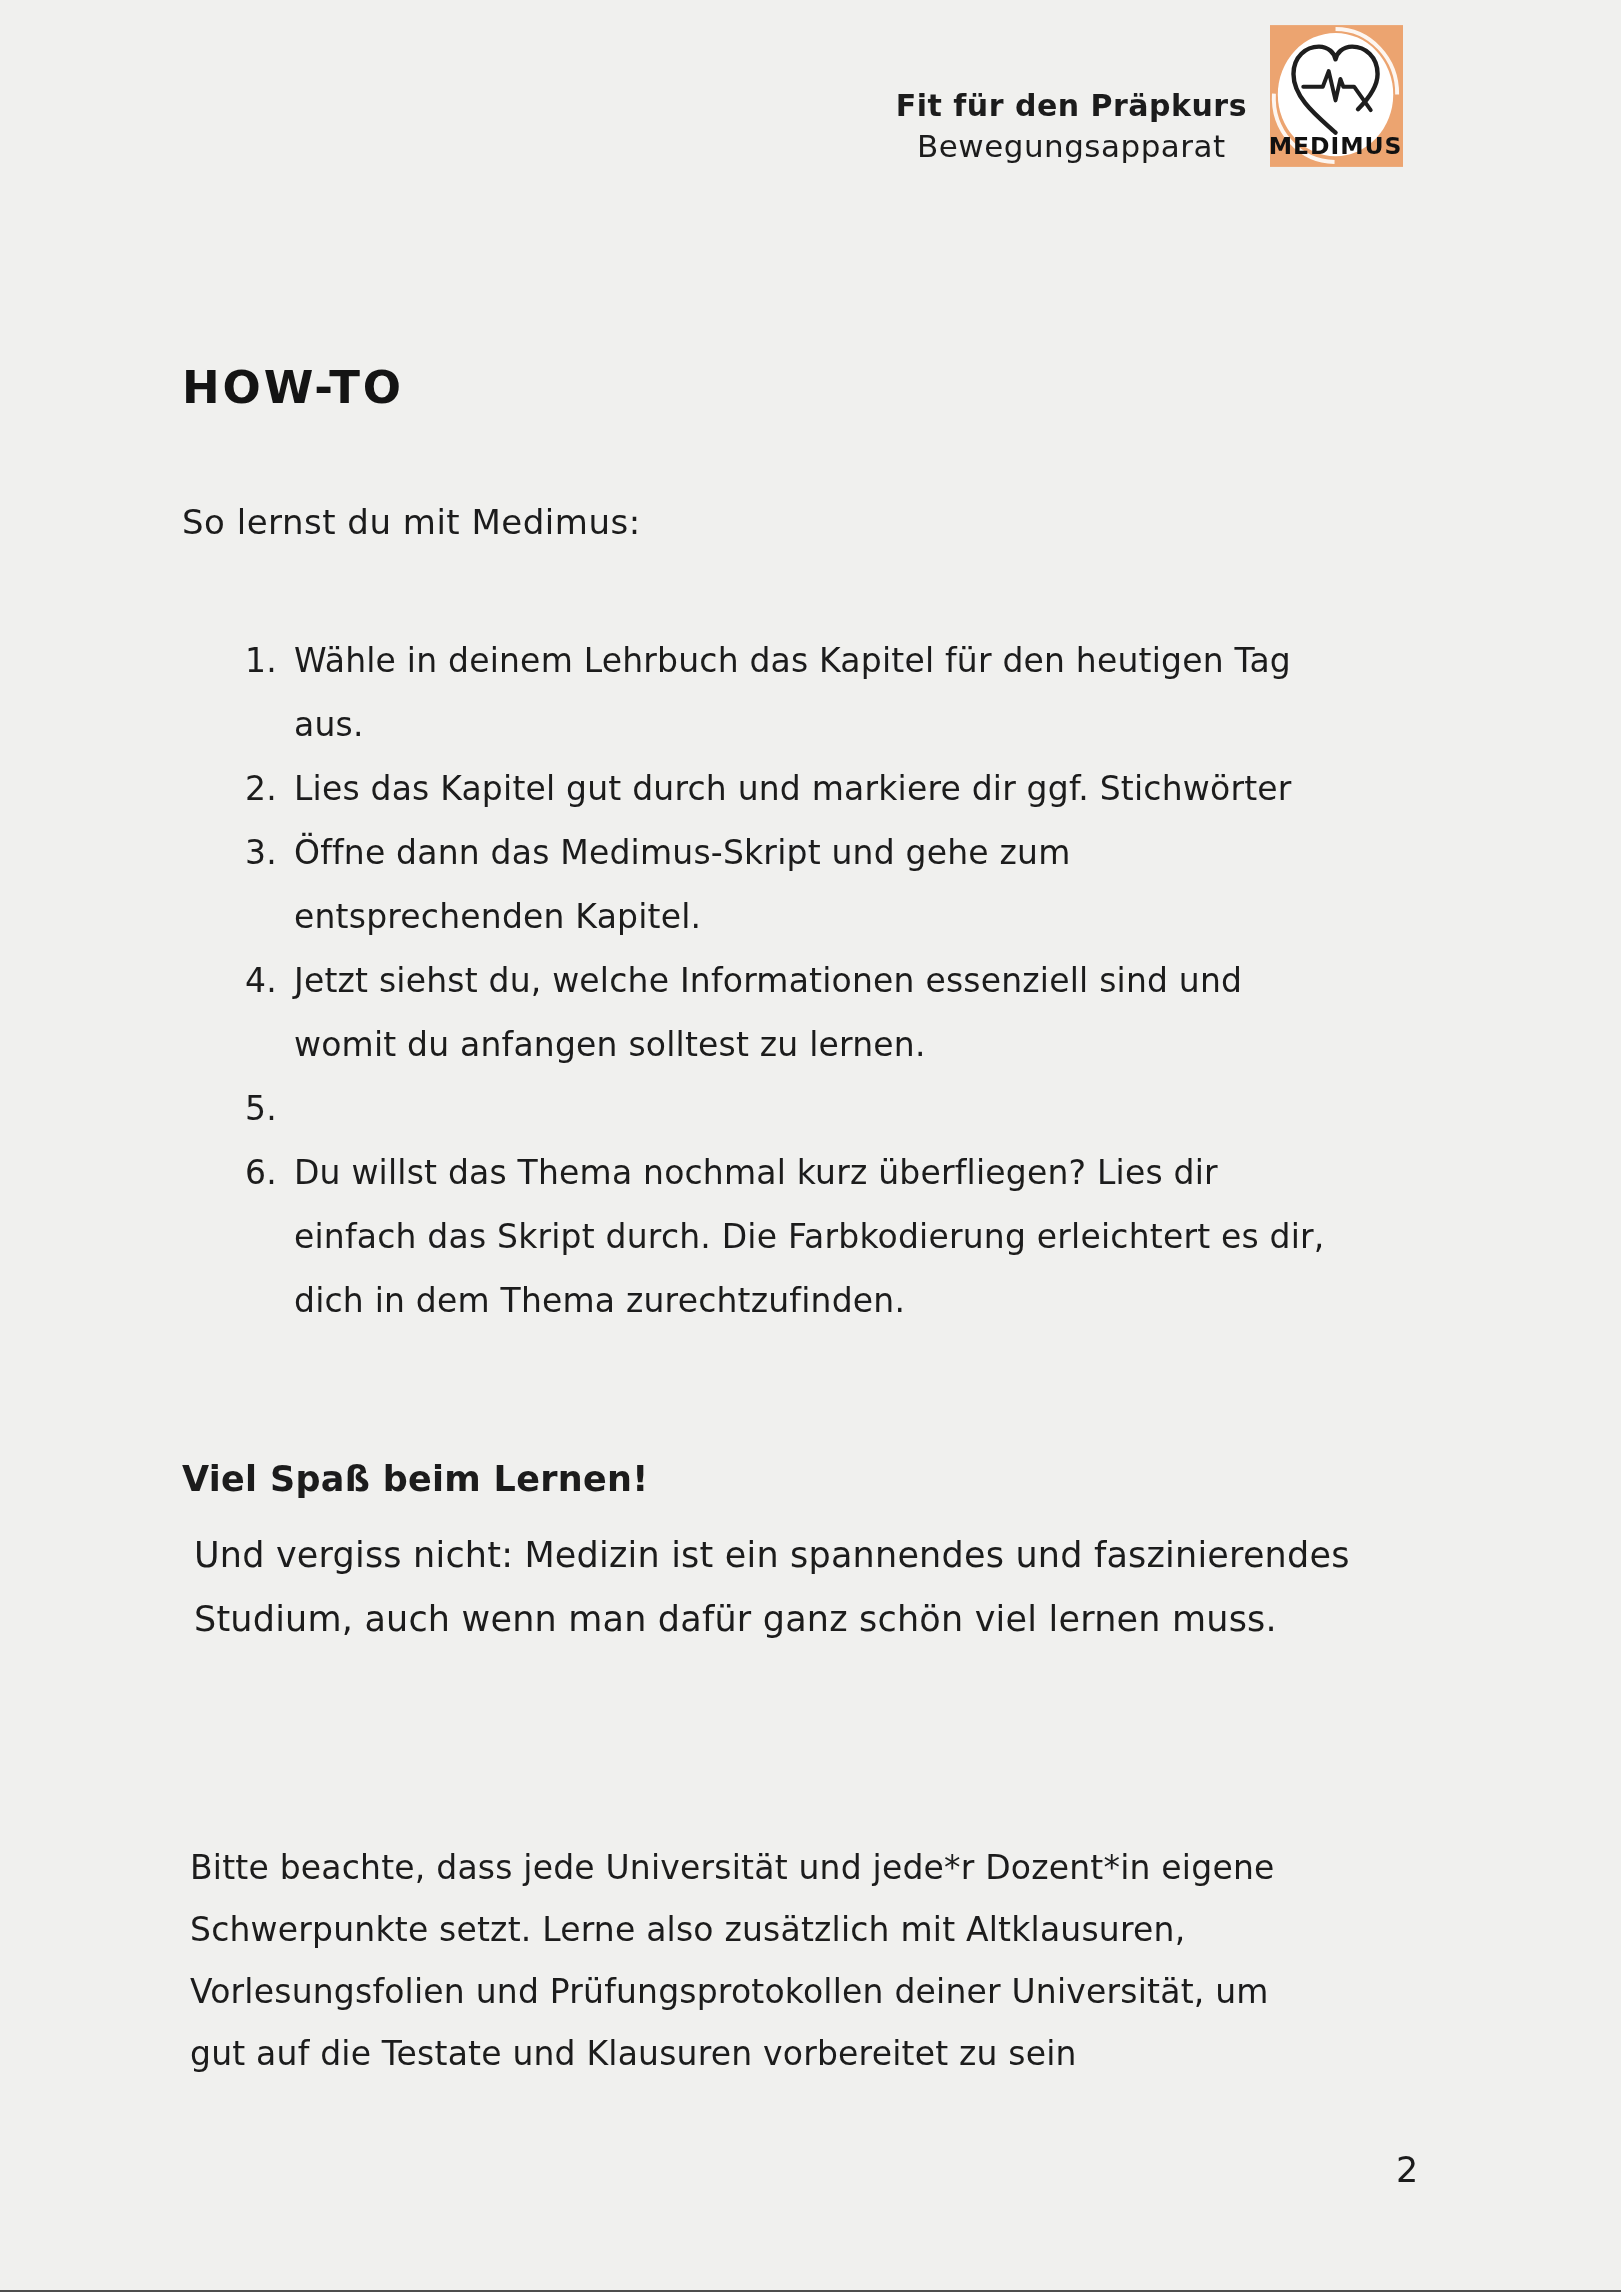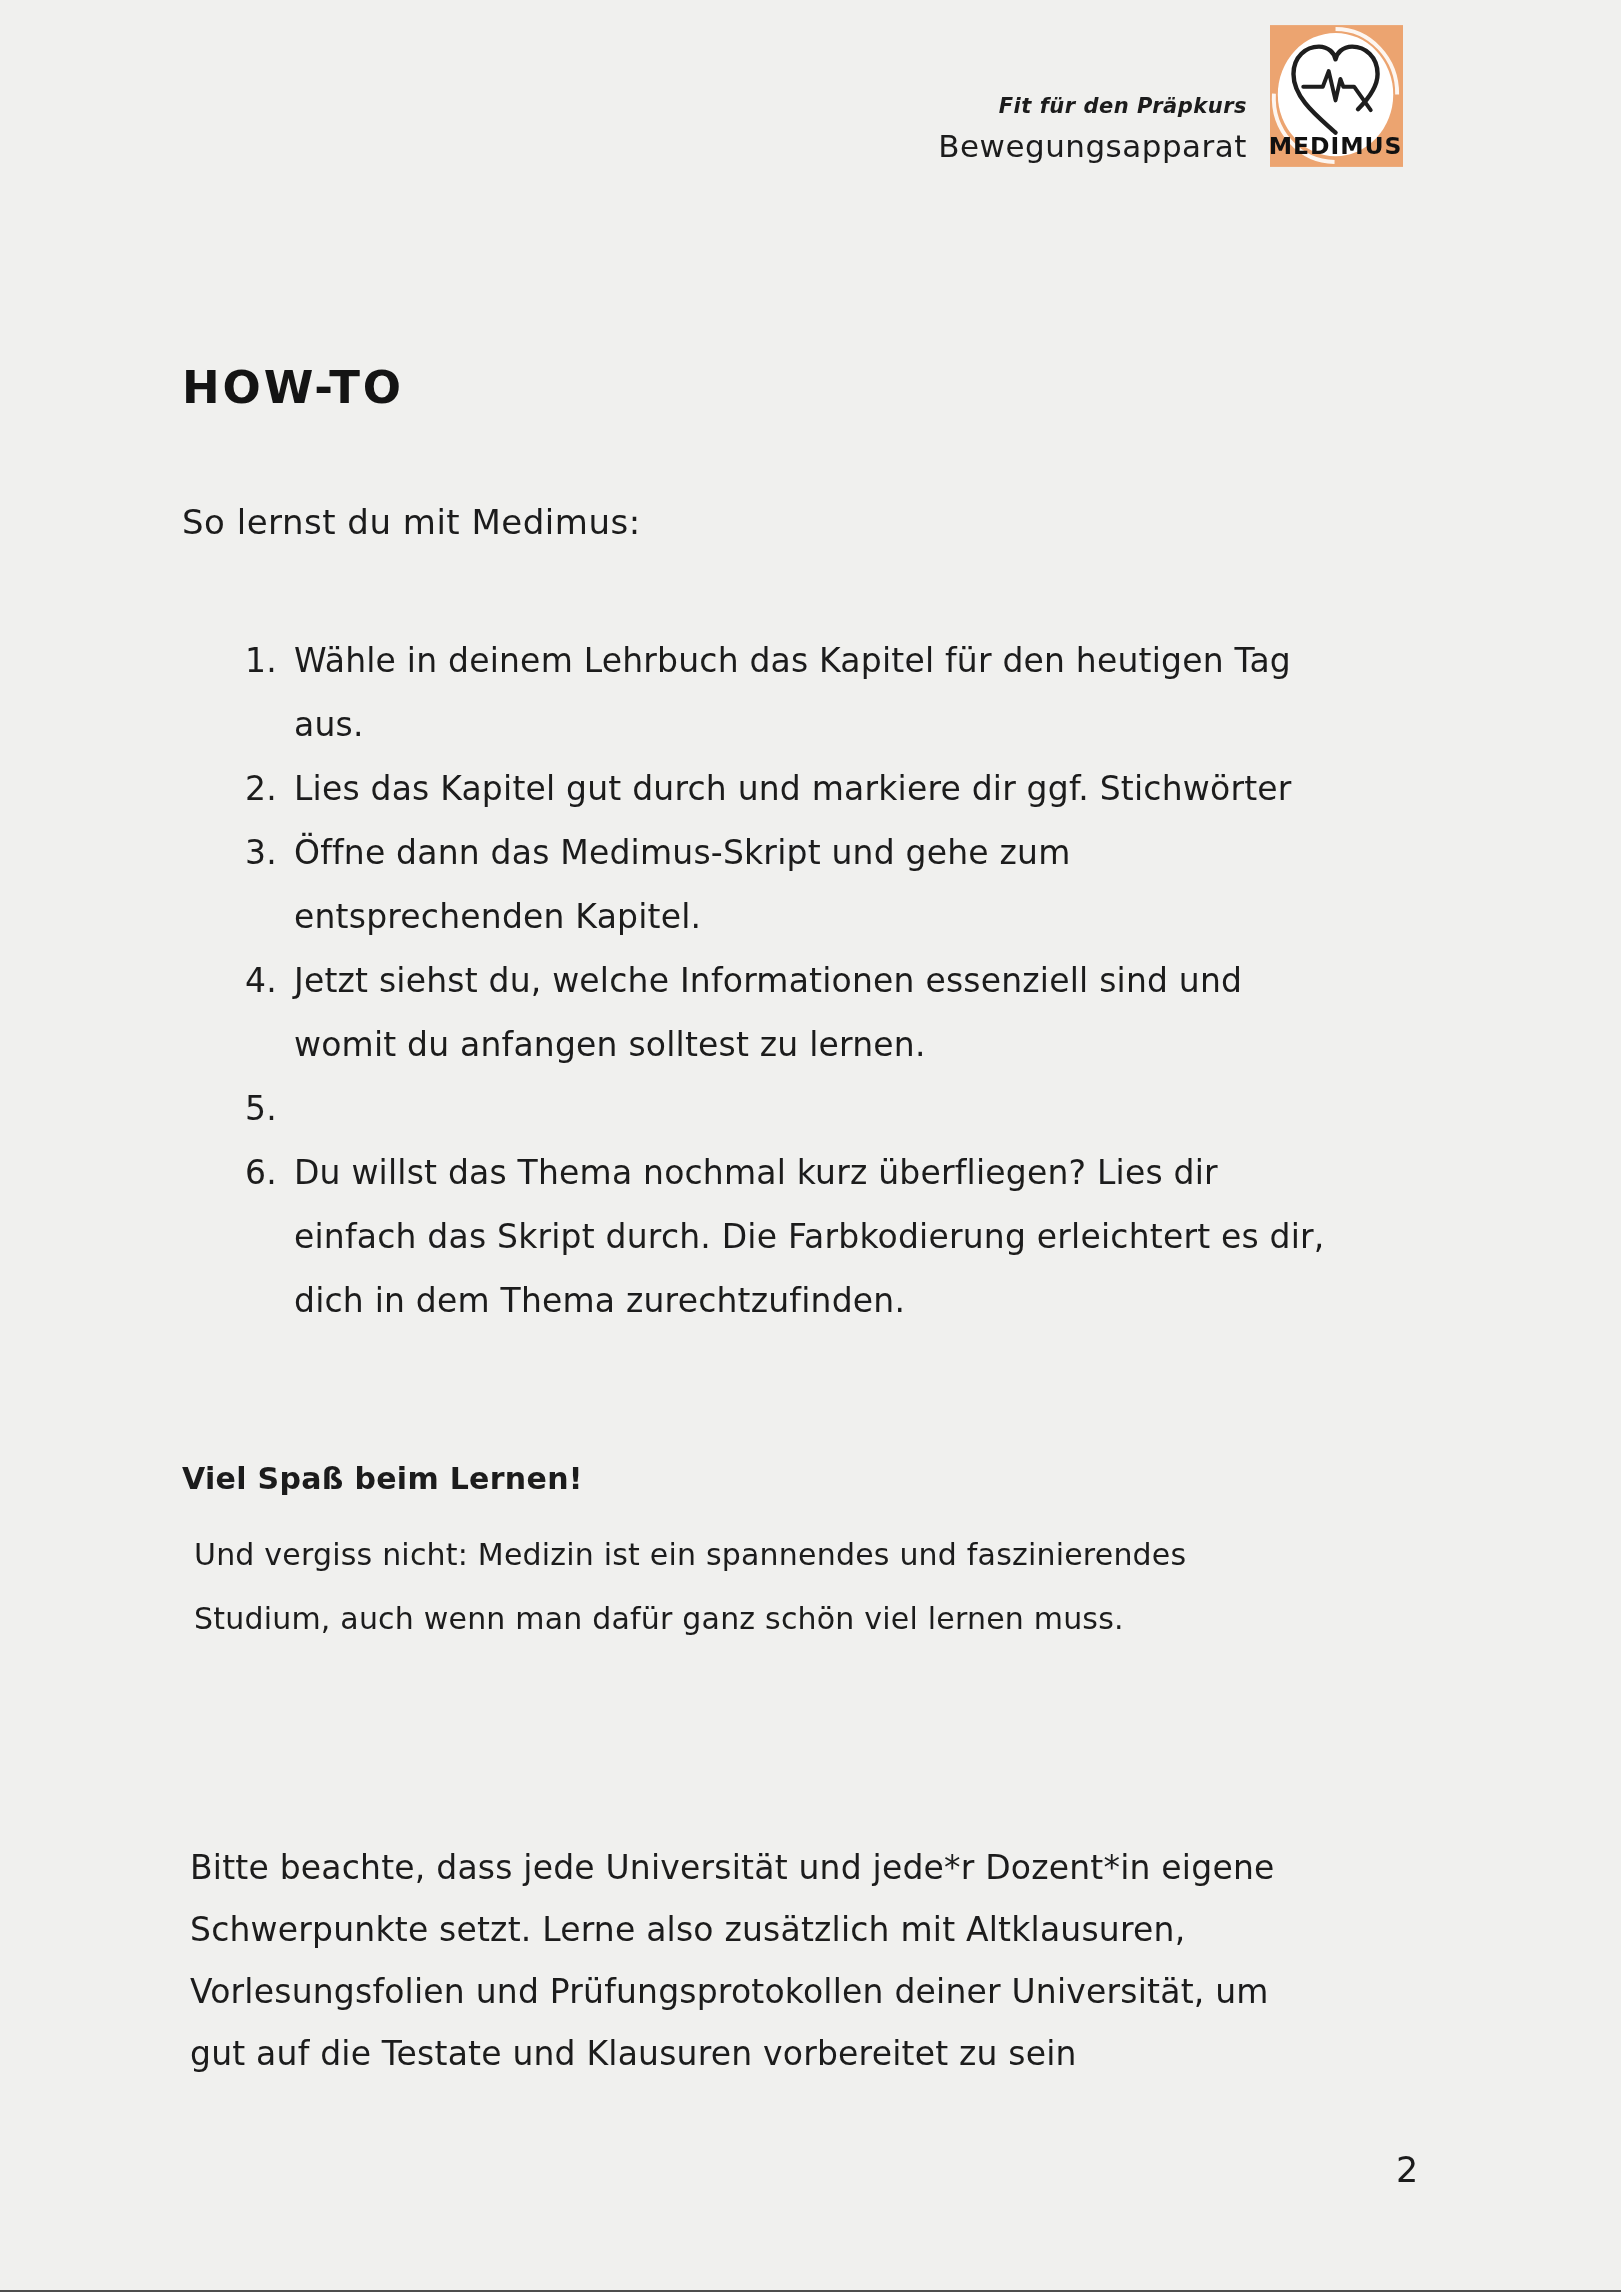--- a/index.html
+++ b/index.html
@@ -10,21 +10,21 @@
     background:#f0f0ee;
     color:#1c1c1c;
     font-family:"DejaVu Sans","Liberation Sans",sans-serif;
     overflow:hidden;
   }
   
   .header-text {
     position:absolute; top:86px; right:374px;
     text-align:right; line-height:40px;
   }
-  .header-title { font-size:21px; font-weight:bold; letter-spacing:0.5px;font-style:italic; }
+  .header-title { font-size:30px; font-weight:bold; letter-spacing:0.5px; }
   .header-subtitle { font-size:31px; font-weight:normal; letter-spacing:0.5px;text-align:center; }
   .logo { position:absolute; left:1270px; top:24.5px; width:133px; height:142px; }
   .logo svg { display:block; }
 
   
   .howto {
     position:absolute; left:182px; top:361px;
     margin:0; font-size:45px; font-weight:bold; letter-spacing:2.9px;
     color:#141414;
   }
@@ -38,21 +38,21 @@
     position:absolute; left:245px; top:629px;
     margin:0; padding:0; list-style:none; width:1255px;
   }
   .step { display:flex; font-size:33px; line-height:64px; letter-spacing:0.2px; }
   .step .num { flex:none; width:49px; }
   .step .txt { white-space:pre-line; }
 
   
   .encourage {
     position:absolute; left:182px; top:1447px;
-    font-size:30px; line-height:64px; width:1294px;
+    font-size:35px; line-height:64px; width:1294px;
   }
   .enc-title { margin:0; font-weight:bold; letter-spacing:0.3px; }
   .enc-body { margin:12px; white-space:pre-line; letter-spacing:0.2px; }
 
   
   .note {
     position:absolute; left:182px; top:1829px;
     margin:8px; font-size:33px; line-height:62px; white-space:pre-line;
     width:1313px; letter-spacing:0.2px;
   }

